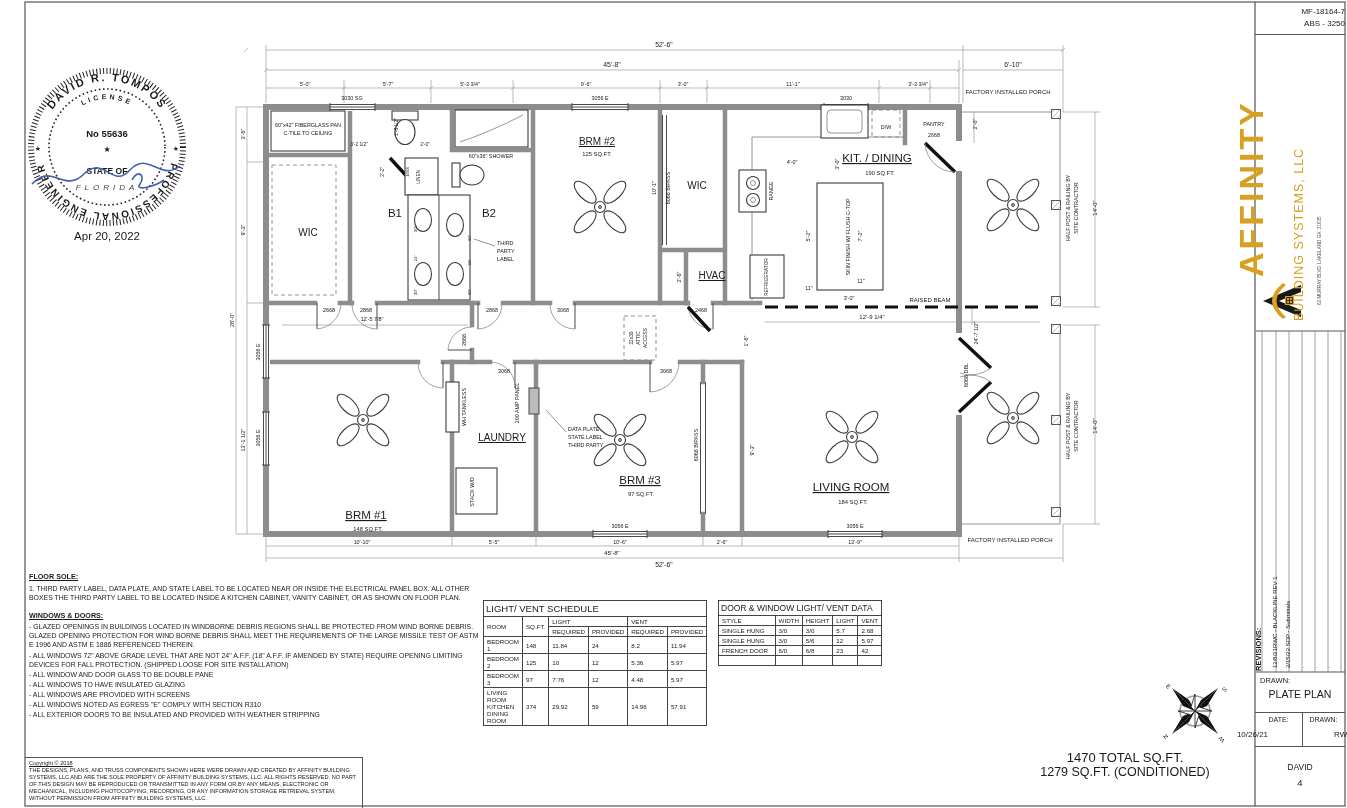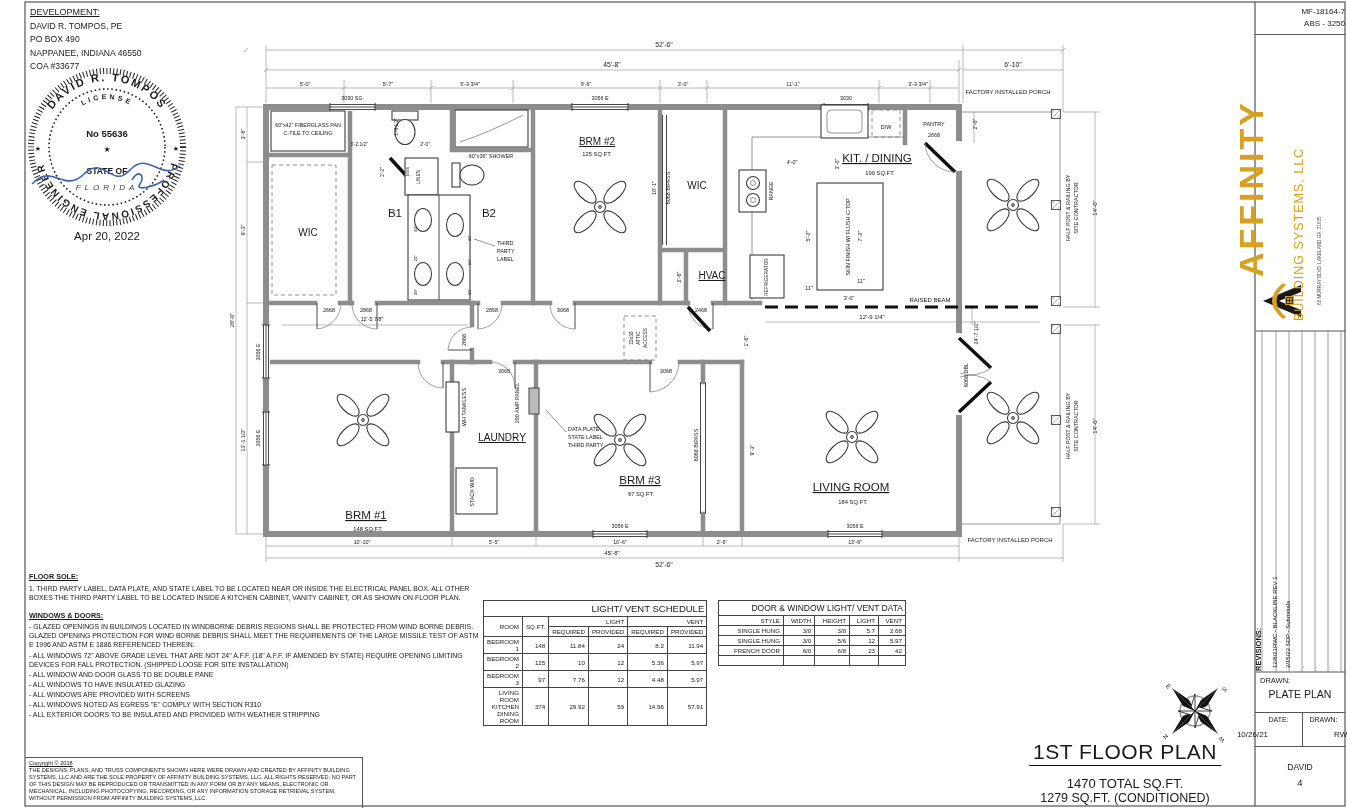--- a/index.html
+++ b/index.html
@@ -22,45 +22,38 @@
   .beam{stroke:#111;stroke-width:3.2;stroke-dasharray:13 7;fill:none}
   .leaf{stroke:#101010;stroke-width:3.4;fill:none}
   .arc{stroke:#8a8a8a;stroke-width:.8;fill:none}
   .winbg{fill:#fff}
   .win{stroke:#333;stroke-width:.9}
   
   .notes{font-size:6.9px;line-height:1.32;width:452px}
   .notes .hd{text-decoration:underline;font-size:7.2px;margin:0 0 2px 0;font-weight:bold}
   .notes p{margin:0 0 4px 0}
   .bullets div{margin:0 0 1px 0}
-  table{border-collapse:collapse;font-size:6.2px;text-align:right}
+  table{border-collapse:collapse;font-size:6.2px;text-align:left}
   td,th{border:1px solid #444;padding:1px 3px;font-weight:normal}
   .ttl{font-size:9.5px;padding:2px}
   .copy{font-size:5.6px;line-height:1.25;width:322px}
   
   .strip-line{position:absolute;background:#555}
   .gold{color:#d7a021}
 </style>
 </head>
 <body>
 
 <div class="sheet">
 
   <svg class="abs" style="left:0;top:0" width="1347" height="808">
     <rect x="25" y="2" width="1320" height="804" fill="none" stroke="#555" stroke-width="1.2"></rect>
     <line x1="1255" y1="2" x2="1255" y2="806" stroke="#555" stroke-width="1.2"></line>
   </svg>
 
-  <div class="abs" style="left:30px;top:6px;font-size:8.6px;line-height:1.55">
-    <div class="u" style="font-size:9px">DEVELOPMENT:</div>
-    <div>DAVID R. TOMPOS, PE</div>
-    <div>PO BOX 490</div>
-    <div>NAPPANEE, INDIANA  46550</div>
-    <div>COA #33677</div>
-  </div>
 
   <svg class="abs" style="left:12px;top:62px" width="190" height="170" viewBox="0 0 190 170">
     <circle cx="95" cy="85" r="76" fill="none" stroke="#222" stroke-width="6" stroke-dasharray="1 2.4"></circle>
     <circle cx="95" cy="85" r="58" fill="none" stroke="#222" stroke-width="1.6" stroke-dasharray="1.6 2.6"></circle>
     <defs>
       <path id="arcTop" d="M29,85 A66,66 0 1 1 161,85"></path>
       <path id="arcBot" d="M161,85 A66,66 0 0 1 29,85"></path>
       <path id="arcLic" d="M47,85 A48,48 0 1 1 143,85"></path>
     </defs>
     <text class="st" style="font-size:11px;font-weight:bold;letter-spacing:2px"><textPath href="#arcTop" startOffset="50%" text-anchor="middle">DAVID R. TOMPOS</textPath></text>
@@ -403,21 +396,21 @@
             <td>29.92</td>
             <td>59</td>
             <td>14.96</td>
             <td>57.91</td>
       </tr>
     </tbody>
       </table>
   </div>
 
   <div class="abs" style="left:718px;top:600px">
-    <table style="width:188px">
+    <table style="width:164px">
       <tbody>
           <tr>
             <th colspan="5" class="ttl" style="font-size:8.5px">DOOR &amp; WINDOW LIGHT/ VENT DATA</th>
           </tr>
       <tr>
         <th style="width:58px">STYLE</th>
         <th>WIDTH</th>
         <th>HEIGHT</th>
         <th>LIGHT</th>
         <th>VENT</th>
@@ -472,21 +465,20 @@
       <polygon points="37,31 20,31 33,35"></polygon>
         <polygon points="37,31 54,31 41,27"></polygon>
     </g>
     <text x="9" y="8" style="font-size:6px" transform="rotate(45 9 8)">E</text>
     <text x="65" y="8" style="font-size:6px" transform="rotate(135 65 8)">S</text>
     <text x="9" y="58" style="font-size:6px" transform="rotate(-45 9 58)">N</text>
     <text x="65" y="58" style="font-size:6px" transform="rotate(-135 65 58)">W</text>
   </svg>
 
   <div class="abs" style="left:1000px;top:740px;width:250px;text-align:center">
-    <div style="font-size:21px;letter-spacing:.5px;border-bottom:1.5px solid #111;display:inline-block;padding:0 4px 1px 4px">1ST FLOOR PLAN</div>
     <div style="font-size:13px;margin-top:10px">1470 TOTAL SQ.FT.</div>
     <div style="font-size:12.5px">1279 SQ.FT. (CONDITIONED)</div>
   </div>
 
   <div>
     <div class="abs" style="left:1256px;top:6px;width:89px;text-align:right;font-size:8px;line-height:1.5">
       <div>MF-18164-7</div>
       <div>ABS - 3250</div>
     </div>
     <div class="strip-line" style="left:1255px;top:34px;width:90px;height:1px"></div>

